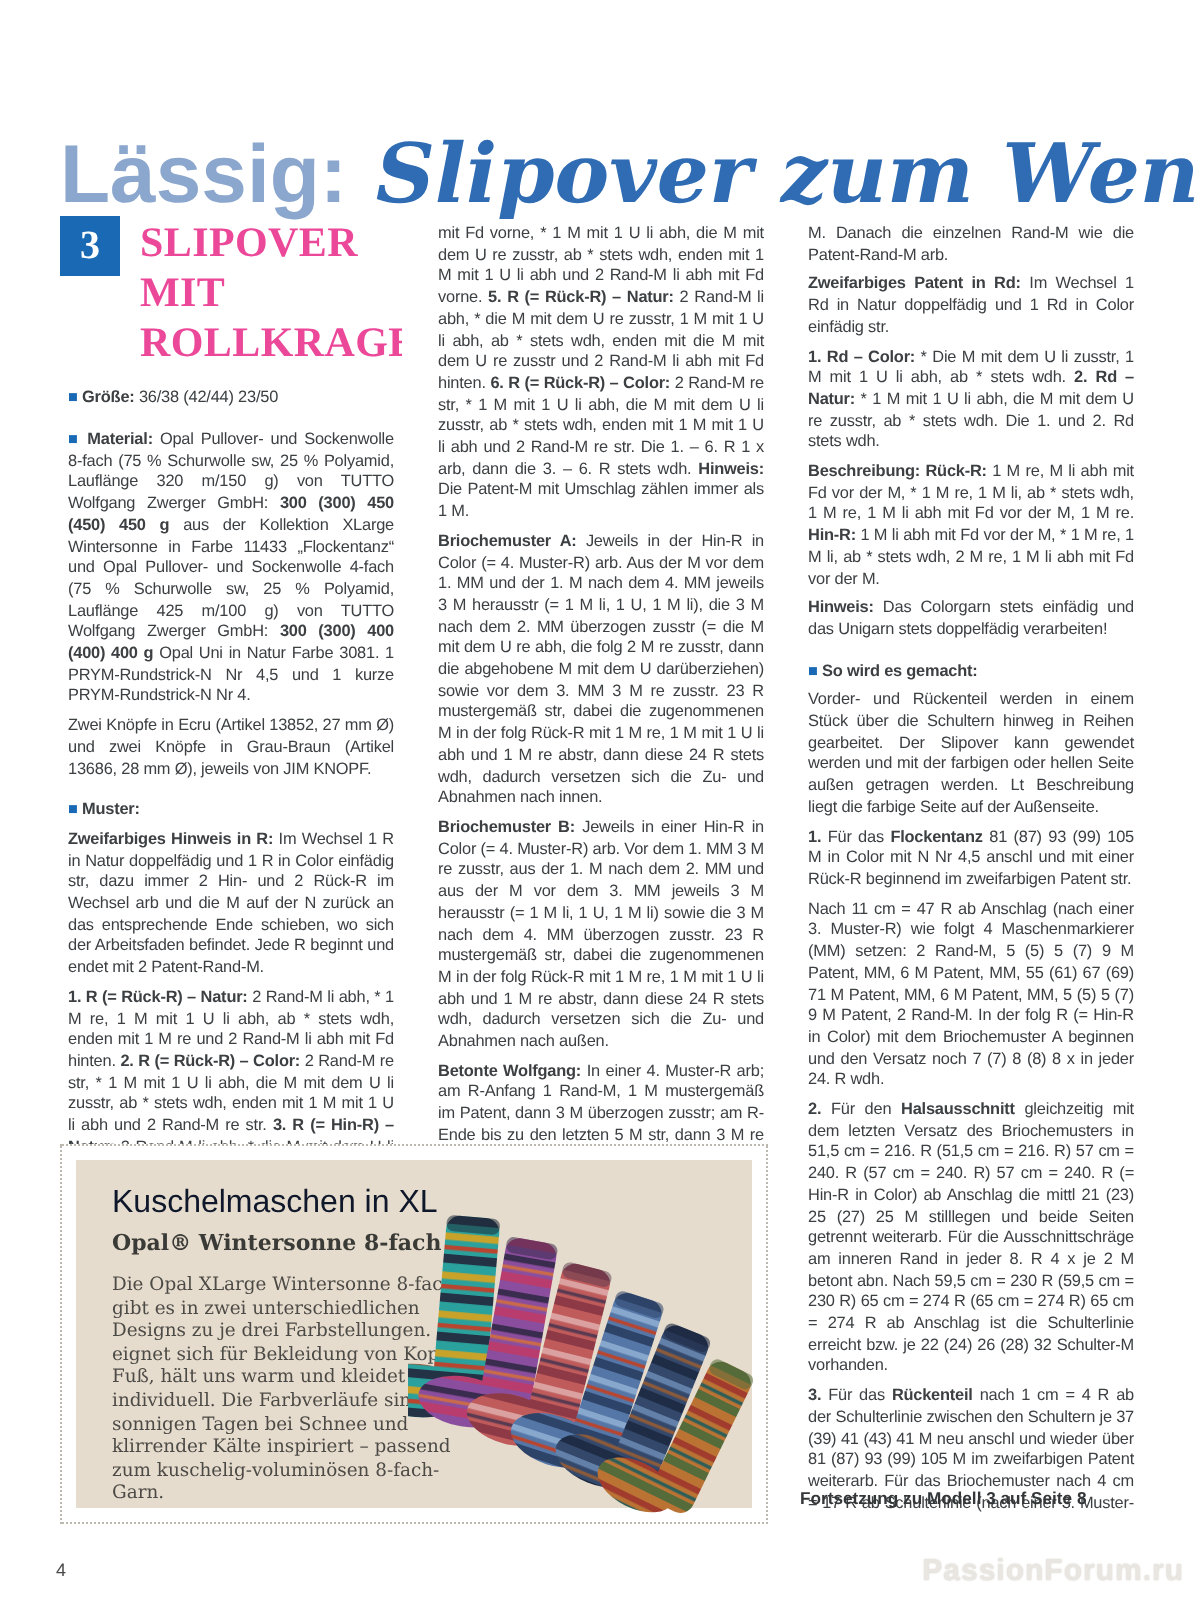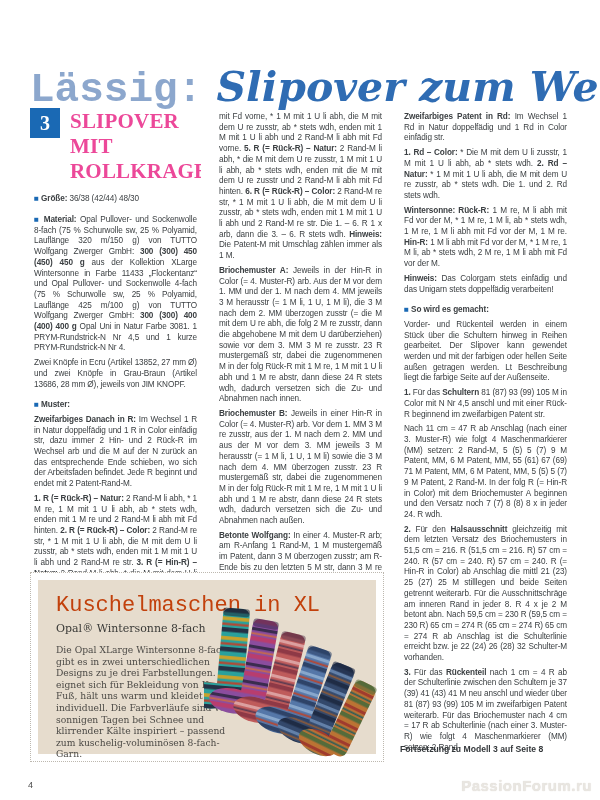--- a/index.html
+++ b/index.html
@@ -1,21 +1,21 @@
 <!DOCTYPE html>
 <html lang="de"><head>
 <meta charset="utf-8">
 <style>
   html,body{margin:0;padding:0;background:#ffffff;}
   .page{position:relative;width:600px;height:800px;background:#ffffff;overflow:hidden;
         font-family:"Liberation Sans",sans-serif;}
 
   
   .headline{position:absolute;left:30px;top:42px;white-space:nowrap;}
-  .headline .t1{font-family:Liberation Mono, monospace;font-size:41px;color:#8ca7cd;}
+  .headline .t1{font-family:Liberation Sans, sans-serif;font-size:41px;color:#8ca7cd;}
   .headline .t2{font-family:"DejaVu Serif",serif;font-size:41px;font-style:italic;color:#2f6cb3;}
 
   
   .columns{position:absolute;left:30px;top:108px;width:542px;display:flex;gap:14px;}
   .col{width:171px;height:650px;overflow:hidden;}
   .para{margin:4px;font-size:8.2px;line-height:10.7px;color:#3c4043;text-align:justify;
         letter-spacing:-0.1px;}
   .para.gap{margin-top:10px;}
   .b{font-weight:bold;}
   .accent{color:#1a69b4;}
@@ -26,22 +26,22 @@
              font-family:"Liberation Serif",serif;font-weight:bold;font-size:20px;
              display:flex;align-items:center;justify-content:center;}
   .model-name{font-family:"Liberation Serif",serif;font-weight:bold;font-size:21px;
               color:#ec4899;line-height:1.18;letter-spacing:.2px;width:125px;padding-top:1px;}
 
   
   .ad{position:absolute;left:30px;top:572px;width:354px;height:190px;background:#ffffff;
       border:1px dotted #bdb8af;padding:7px;box-sizing:border-box;overflow:hidden;}
   .ad-inner{position:relative;width:100%;height:100%;background:#e6dccd;
             padding:13px 0 0 18px;box-sizing:border-box;}
-  .ad-title{font-family:Liberation Mono, monospace;font-size:22px;color:#c2410c;}
-  .ad-sub{font-family:"DejaVu Serif",serif;font-weight:normal;font-size:11px;color:#3a3a37;margin-top:4px;}
+  .ad-title{font-family:Liberation Sans, sans-serif;font-size:16px;color:#0f172a;}
+  .ad-sub{font-family:"DejaVu Serif",serif;font-weight:bold;font-size:11px;color:#3a3a37;margin-top:4px;}
   .ad-body{font-family:"DejaVu Serif",serif;font-size:9.2px;line-height:11.6px;color:#4c4a46;
            width:188px;margin-top:9px;}
   .socks{position:absolute;right:-6px;top:22px;width:178px;height:160px;}
 
   
   .continuation{position:absolute;left:400px;top:744px;width:172px;font-weight:bold;
                 font-size:8.6px;color:#33373a;}
   .page-number{position:absolute;left:28px;bottom:10px;font-size:9px;color:#4a4a4a;}
   .watermark{position:absolute;right:8px;bottom:6px;font-weight:bold;font-size:15px;
              color:#e9e6e1;letter-spacing:.5px;text-shadow:0 0 1px #d3cfc8;text-align:right;}
@@ -56,47 +56,48 @@
   </h1>
 
   <div class="columns">
 
     <div class="col">
       <div class="model-header">
         <div class="model-num">3</div>
         <div class="model-name">SLIPOVER MIT ROLLKRAGEN</div>
       </div>
       <div>
-          <p class="para gap"><span class="b accent">■ </span><span class="b">Größe: </span><span>36/38 (42/44) 48/30</span></p>
+          <p class="para gap"><span class="b accent">■ </span><span class="b">Größe: </span><span>36/38 (42/44) 23/50</span></p>
           <p class="para gap"><span class="b accent">■ </span><span class="b">Material: </span><span>Opal Pullover- und Sockenwolle 8-fach (75 % Schurwolle sw, 25 % Polyamid, Lauflänge 320 m/150 g) von TUTTO Wolfgang Zwerger GmbH: </span><span class="b">300 (300) 450 (450) 450 g</span><span> aus der Kollektion XLarge Wintersonne in Farbe 11433 „Flockentanz“ und Opal Pullover- und Sockenwolle 4-fach (75 % Schurwolle sw, 25 % Polyamid, Lauflänge 425 m/100 g) von TUTTO Wolfgang Zwerger GmbH: </span><span class="b">300 (300) 400 (400) 400 g</span><span> Opal Uni in Natur Farbe 3081. 1 PRYM-Rundstrick-N Nr 4,5 und 1 kurze PRYM-Rundstrick-N Nr 4.</span></p>
           <p class="para"><span>Zwei Knöpfe in Ecru (Artikel 13852, 27 mm Ø) und zwei Knöpfe in Grau-Braun (Artikel 13686, 28 mm Ø), jeweils von JIM KNOPF.</span></p>
           <p class="para gap"><span class="b accent">■ </span><span class="b">Muster:</span></p>
-          <p class="para"><span class="b">Zweifarbiges Danach in R: </span><span>Im Wechsel 1 R in Natur doppelfädig und 1 R in Color einfädig str, dazu immer 2 Hin- und 2 Rück-R im Wechsel arb und die M auf der N zurück an das entsprechende Ende schieben, wo sich der Arbeitsfaden befindet. Jede R beginnt und endet mit 2 Patent-Rand-M.</span></p>
+          <p class="para"><span class="b">Zweifarbiges Hinweis in R: </span><span>Im Wechsel 1 R in Natur doppelfädig und 1 R in Color einfädig str, dazu immer 2 Hin- und 2 Rück-R im Wechsel arb und die M auf der N zurück an das entsprechende Ende schieben, wo sich der Arbeitsfaden befindet. Jede R beginnt und endet mit 2 Patent-Rand-M.</span></p>
           <p class="para"><span class="b">1. R (= Rück-R) – Natur: </span><span>2 Rand-M li abh, * 1 M re, 1 M mit 1 U li abh, ab * stets wdh, enden mit 1 M re und 2 Rand-M li abh mit Fd hinten. </span><span class="b">2. R (= Rück-R) – Color: </span><span>2 Rand-M re str, * 1 M mit 1 U li abh, die M mit dem U li zusstr, ab * stets wdh, enden mit 1 M mit 1 U li abh und 2 Rand-M re str. </span><span class="b">3. R (= Hin-R) – Natur: </span><span>2 Rand-M li abh, * die M mit dem U li zusstr, 1 M mit 1 U li abh, ab * stets wdh, enden mit die M mit dem U li zusstr und 2 Rand-M li abh mit Fd vorne. </span><span class="b">4. R (= Hin-R) – Color: </span><span>2 Rand-M li abh</span></p>
         </div>
     </div>
 
     <div class="col">
       <div>
           <p class="para"><span>mit Fd vorne, * 1 M mit 1 U li abh, die M mit dem U re zusstr, ab * stets wdh, enden mit 1 M mit 1 U li abh und 2 Rand-M li abh mit Fd vorne. </span><span class="b">5. R (= Rück-R) – Natur: </span><span>2 Rand-M li abh, * die M mit dem U re zusstr, 1 M mit 1 U li abh, ab * stets wdh, enden mit die M mit dem U re zusstr und 2 Rand-M li abh mit Fd hinten. </span><span class="b">6. R (= Rück-R) – Color: </span><span>2 Rand-M re str, * 1 M mit 1 U li abh, die M mit dem U li zusstr, ab * stets wdh, enden mit 1 M mit 1 U li abh und 2 Rand-M re str. Die 1. – 6. R 1 x arb, dann die 3. – 6. R stets wdh. </span><span class="b">Hinweis: </span><span>Die Patent-M mit Umschlag zählen immer als 1 M.</span></p>
           <p class="para"><span class="b">Briochemuster A: </span><span>Jeweils in der Hin-R in Color (= 4. Muster-R) arb. Aus der M vor dem 1. MM und der 1. M nach dem 4. MM jeweils 3 M herausstr (= 1 M li, 1 U, 1 M li), die 3 M nach dem 2. MM überzogen zusstr (= die M mit dem U re abh, die folg 2 M re zusstr, dann die abgehobene M mit dem U darüberziehen) sowie vor dem 3. MM 3 M re zusstr. 23 R mustergemäß str, dabei die zugenommenen M in der folg Rück-R mit 1 M re, 1 M mit 1 U li abh und 1 M re abstr, dann diese 24 R stets wdh, dadurch versetzen sich die Zu- und Abnahmen nach innen.</span></p>
           <p class="para"><span class="b">Briochemuster B: </span><span>Jeweils in einer Hin-R in Color (= 4. Muster-R) arb. Vor dem 1. MM 3 M re zusstr, aus der 1. M nach dem 2. MM und aus der M vor dem 3. MM jeweils 3 M herausstr (= 1 M li, 1 U, 1 M li) sowie die 3 M nach dem 4. MM überzogen zusstr. 23 R mustergemäß str, dabei die zugenommenen M in der folg Rück-R mit 1 M re, 1 M mit 1 U li abh und 1 M re abstr, dann diese 24 R stets wdh, dadurch versetzen sich die Zu- und Abnahmen nach außen.</span></p>
           <p class="para"><span class="b">Betonte Wolfgang: </span><span>In einer 4. Muster-R arb; am R-Anfang 1 Rand-M, 1 M mustergemäß im Patent, dann 3 M überzogen zusstr; am R-Ende bis zu den letzten 5 M str, dann 3 M re zusstr, 1 M mustergemäß im Patent und 1 Rand-</span></p>
         </div>
     </div>
 
     <div class="col">
       <div>
+          <p class="para"><span>M. Danach die einzelnen Rand-M wie die Patent-Rand-M arb.</span></p>
           <p class="para"><span class="b">Zweifarbiges Patent in Rd: </span><span>Im Wechsel 1 Rd in Natur doppelfädig und 1 Rd in Color einfädig str.</span></p>
           <p class="para"><span class="b">1. Rd – Color: </span><span>* Die M mit dem U li zusstr, 1 M mit 1 U li abh, ab * stets wdh. </span><span class="b">2. Rd – Natur: </span><span>* 1 M mit 1 U li abh, die M mit dem U re zusstr, ab * stets wdh. Die 1. und 2. Rd stets wdh.</span></p>
-          <p class="para"><span class="b">Wintersonne: Rück-R: </span><span>1 M re, M li abh mit Fd vor der M, * 1 M re, 1 M li, ab * stets wdh, 1 M re, 1 M li abh mit Fd vor der M, 1 M re. </span><span class="b">Hin-R: </span><span>1 M li abh mit Fd vor der M, * 1 M re, 1 M li, ab * stets wdh, 2 M re, 1 M li abh mit Fd vor der M.</span></p>
+          <p class="para"><span class="b">Beschreibung: Rück-R: </span><span>1 M re, M li abh mit Fd vor der M, * 1 M re, 1 M li, ab * stets wdh, 1 M re, 1 M li abh mit Fd vor der M, 1 M re. </span><span class="b">Hin-R: </span><span>1 M li abh mit Fd vor der M, * 1 M re, 1 M li, ab * stets wdh, 2 M re, 1 M li abh mit Fd vor der M.</span></p>
           <p class="para"><span class="b">Hinweis: </span><span>Das Colorgarn stets einfädig und das Unigarn stets doppelfädig verarbeiten!</span></p>
           <p class="para gap"><span class="b accent">■ </span><span class="b">So wird es gemacht:</span></p>
           <p class="para"><span>Vorder- und Rückenteil werden in einem Stück über die Schultern hinweg in Reihen gearbeitet. Der Slipover kann gewendet werden und mit der farbigen oder hellen Seite außen getragen werden. Lt Beschreibung liegt die farbige Seite auf der Außenseite.</span></p>
-          <p class="para"><span class="b">1. </span><span>Für das </span><span class="b">Schultern </span><span>81 (87) 93 (99) 105 M in Color mit N Nr 4,5 anschl und mit einer Rück-R beginnend im zweifarbigen Patent str.</span></p>
+          <p class="para"><span class="b">1. </span><span>Für das </span><span class="b">Flockentanz </span><span>81 (87) 93 (99) 105 M in Color mit N Nr 4,5 anschl und mit einer Rück-R beginnend im zweifarbigen Patent str.</span></p>
           <p class="para"><span>Nach 11 cm = 47 R ab Anschlag (nach einer 3. Muster-R) wie folgt 4 Maschenmarkierer (MM) setzen: 2 Rand-M, 5 (5) 5 (7) 9 M Patent, MM, 6 M Patent, MM, 55 (61) 67 (69) 71 M Patent, MM, 6 M Patent, MM, 5 (5) 5 (7) 9 M Patent, 2 Rand-M. In der folg R (= Hin-R in Color) mit dem Briochemuster A beginnen und den Versatz noch 7 (7) 8 (8) 8 x in jeder 24. R wdh.</span></p>
           <p class="para"><span class="b">2. </span><span>Für den </span><span class="b">Halsausschnitt </span><span>gleichzeitig mit dem letzten Versatz des Briochemusters in 51,5 cm = 216. R (51,5 cm = 216. R) 57 cm = 240. R (57 cm = 240. R) 57 cm = 240. R (= Hin-R in Color) ab Anschlag die mittl 21 (23) 25 (27) 25 M stilllegen und beide Seiten getrennt weiterarb. Für die Ausschnittschräge am inneren Rand in jeder 8. R 4 x je 2 M betont abn. Nach 59,5 cm = 230 R (59,5 cm = 230 R) 65 cm = 274 R (65 cm = 274 R) 65 cm = 274 R ab Anschlag ist die Schulterlinie erreicht bzw. je 22 (24) 26 (28) 32 Schulter-M vorhanden.</span></p>
           <p class="para"><span class="b">3. </span><span>Für das </span><span class="b">Rückenteil </span><span>nach 1 cm = 4 R ab der Schulterlinie zwischen den Schultern je 37 (39) 41 (43) 41 M neu anschl und wieder über 81 (87) 93 (99) 105 M im zweifarbigen Patent weiterarb. Für das Briochemuster nach 4 cm = 17 R ab Schulterlinie (nach einer 3. Muster-R) wie folgt 4 Maschenmarkierer (MM) setzen: 2 Rand-</span></p>
         </div>
     </div>
 
   </div>
 
   <div class="ad">
     <div class="ad-inner">

